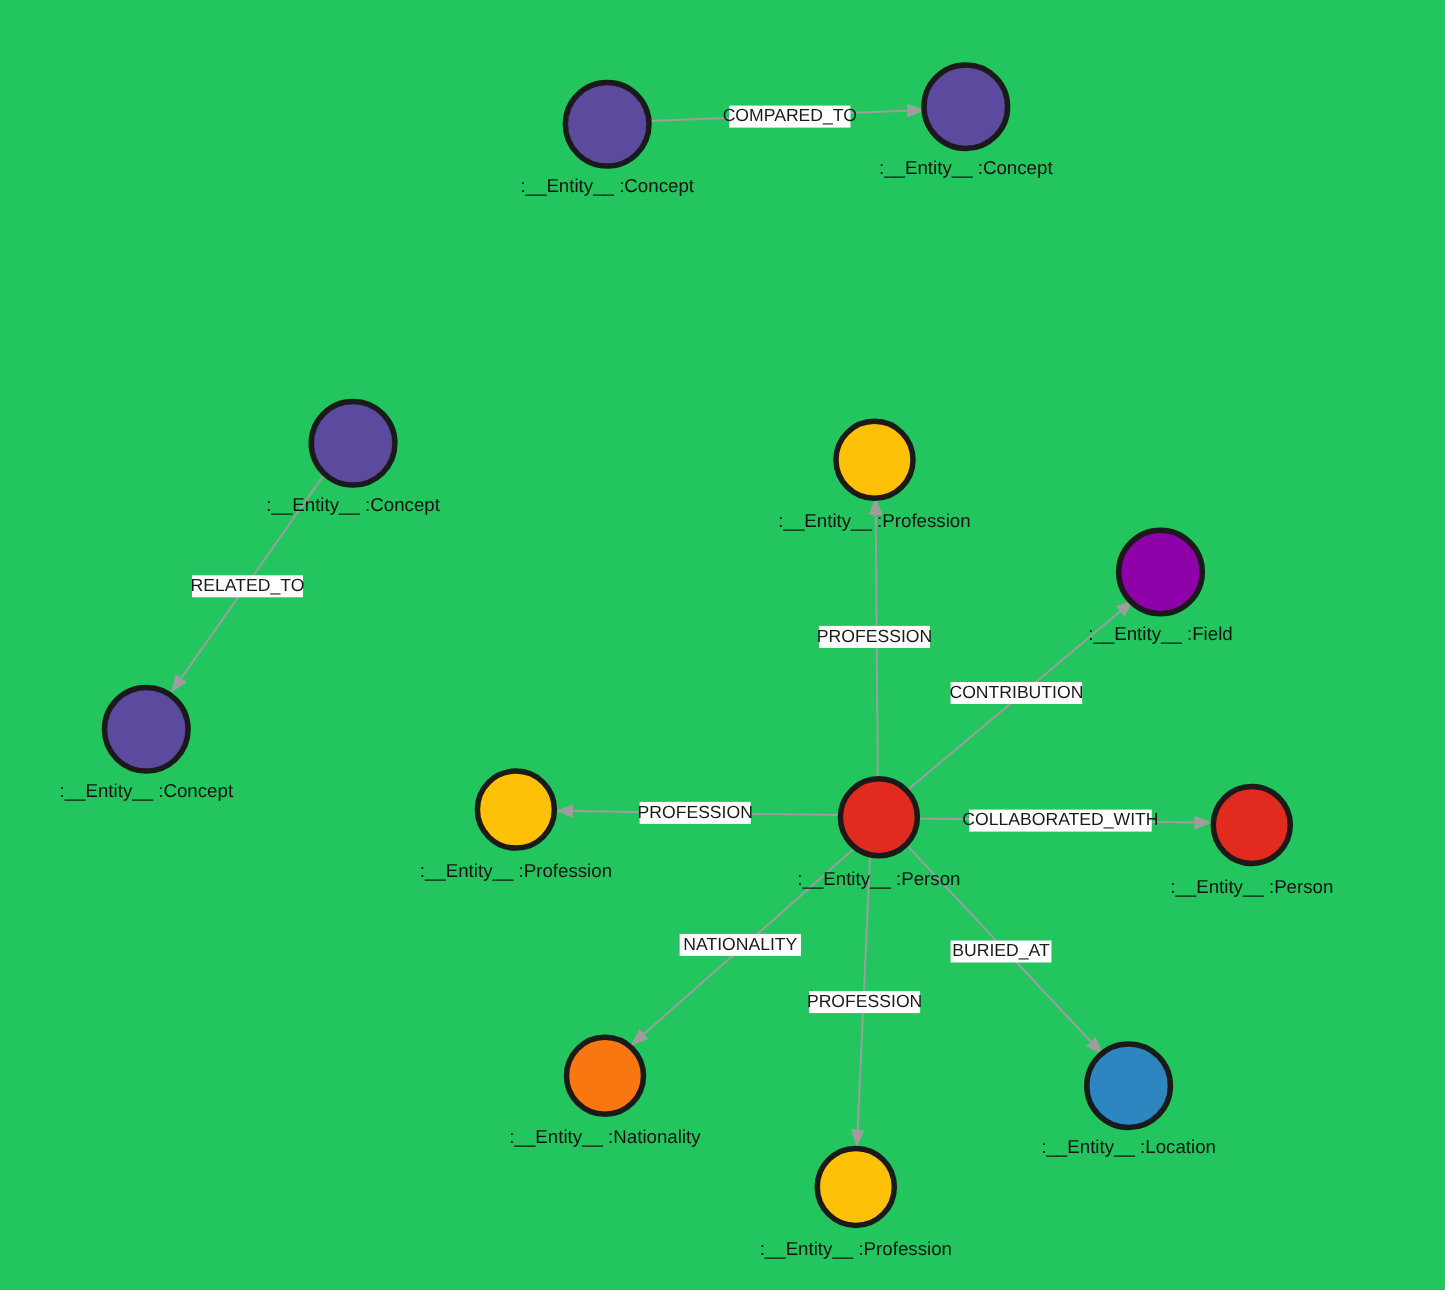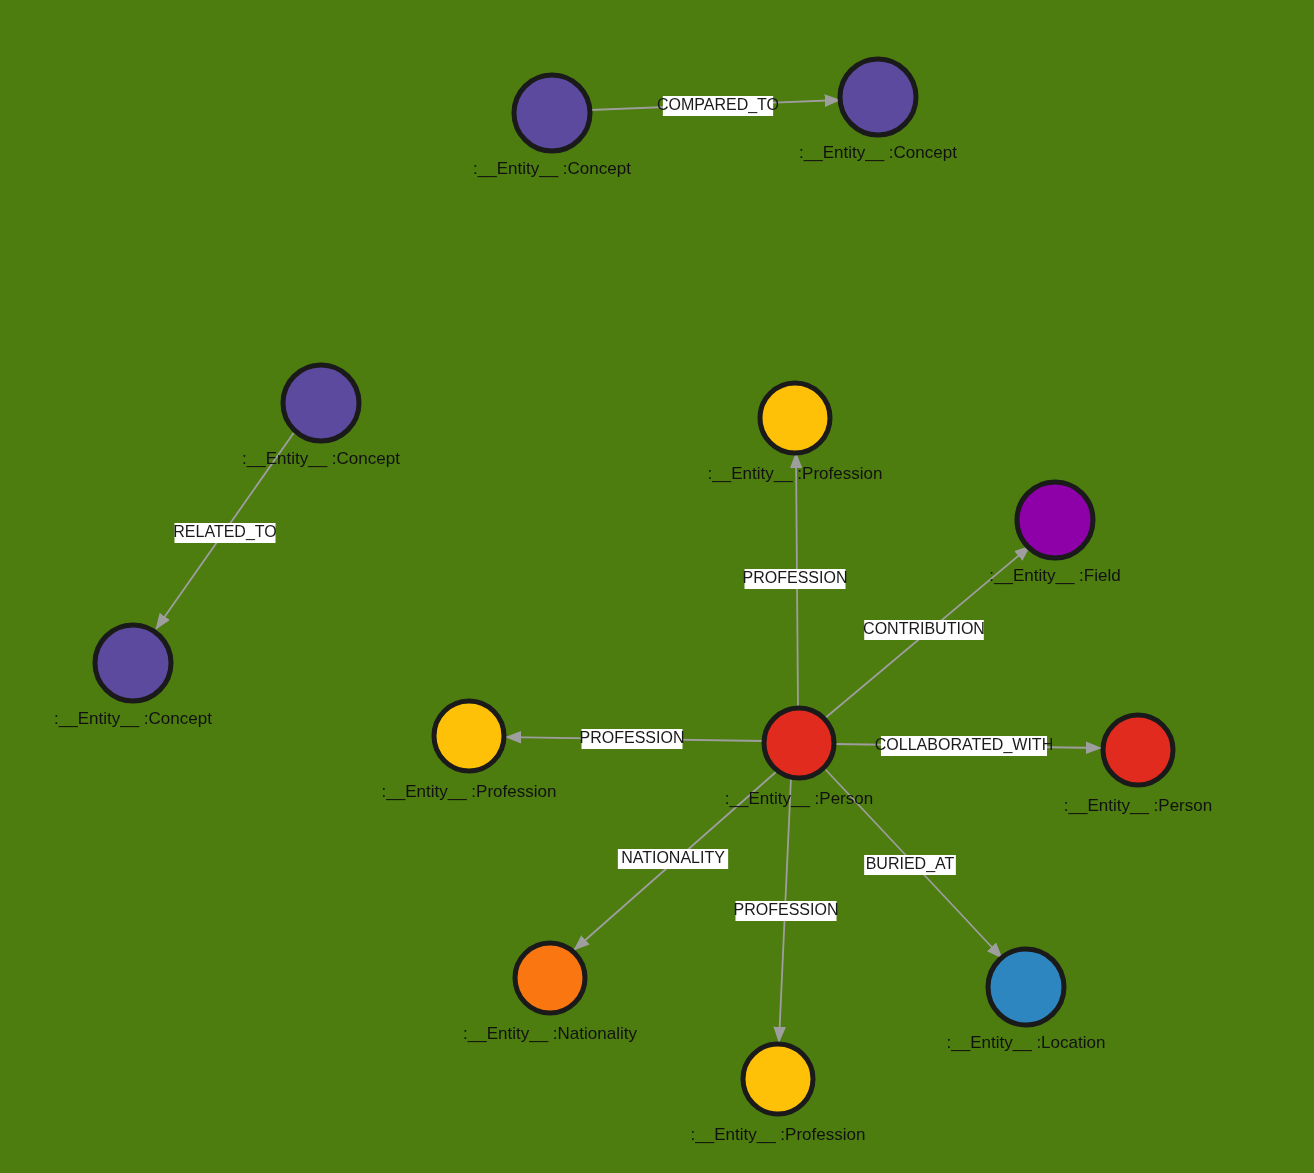--- a/index.html
+++ b/index.html
@@ -11,21 +11,21 @@
   body {
     font-family: "Liberation Sans", sans-serif;
     width: 1314px;
     height: 1173px;
     overflow: hidden;
   }
   #graph-canvas {
     position: relative;
     width: 1314px;
     height: 1173px;
-    background: #4d7c0f;
+    background: #22c55e;
   }
   #graph-svg {
     position: absolute;
     top: 0;
     left: 0;
     width: 1314px;
     height: 1173px;
     display: block;
   }
   .node-circle {

